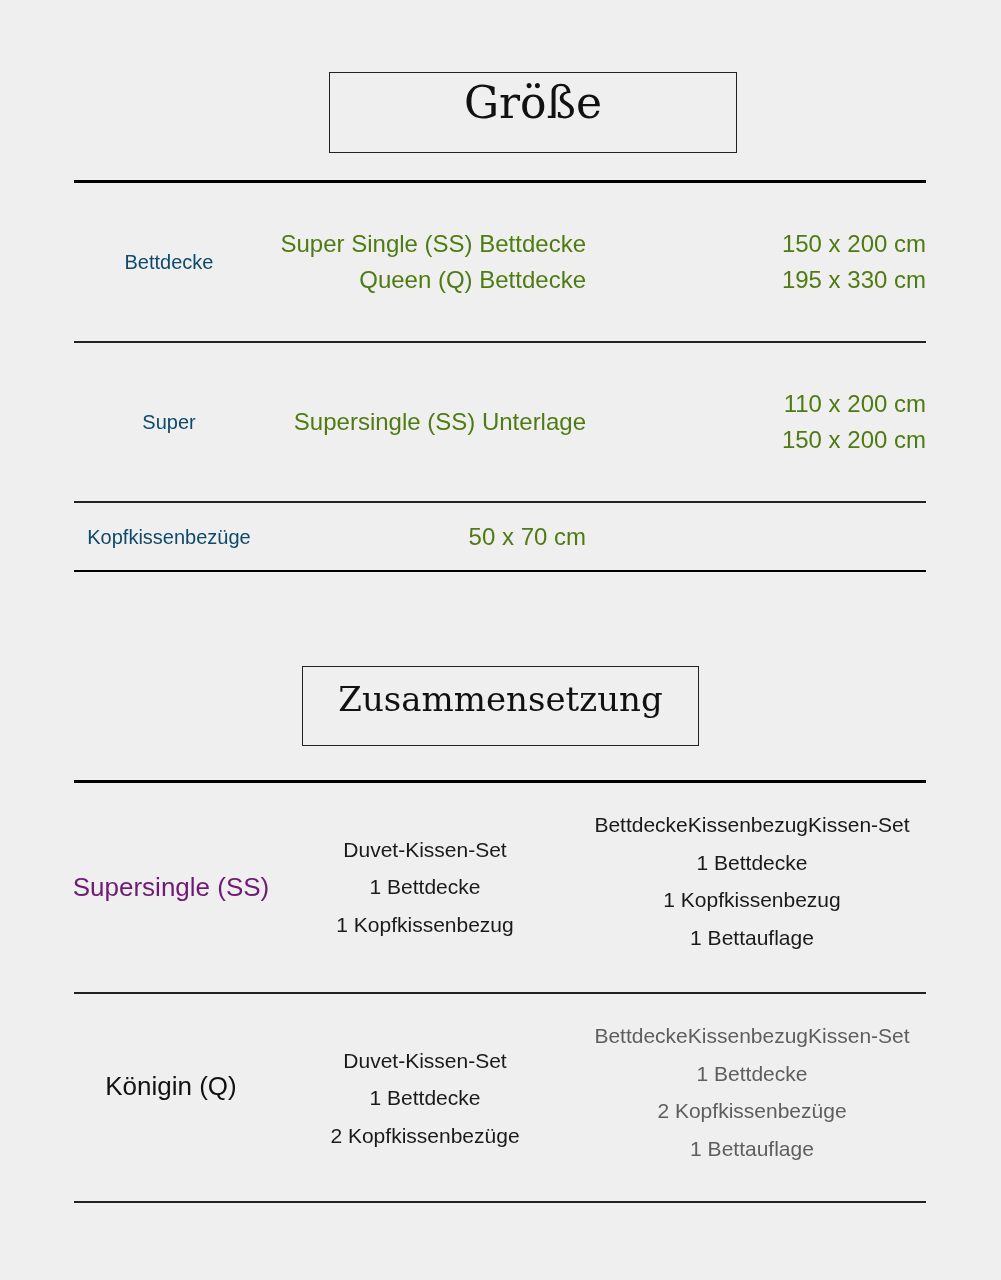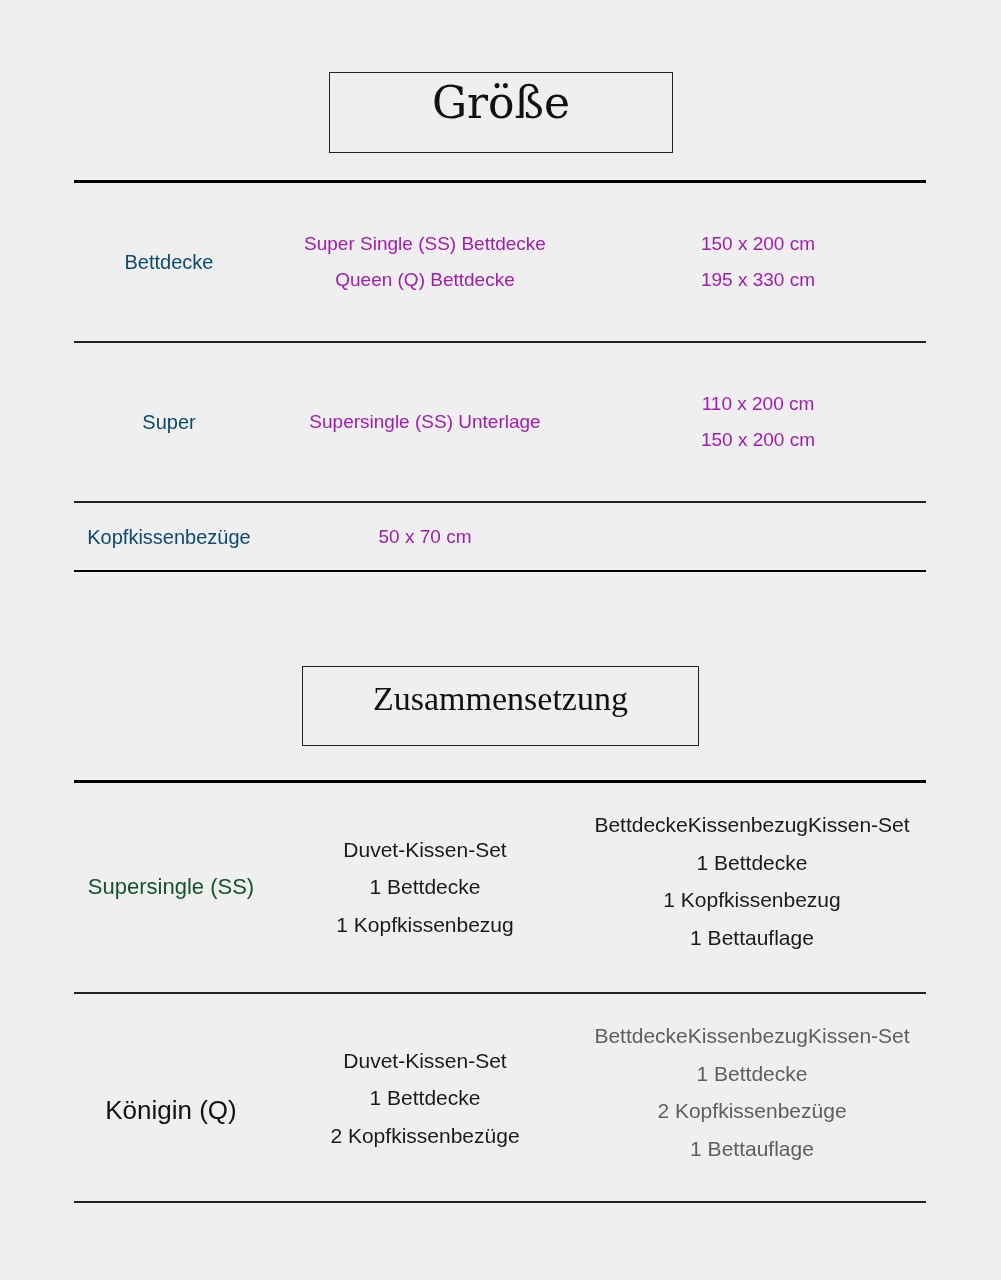--- a/index.html
+++ b/index.html
@@ -11,35 +11,35 @@
     font-family: "Liberation Sans", "DejaVu Sans", sans-serif;
   }
   .title-box {
     position: absolute;
     border: 1.5px solid #222;
     box-sizing: border-box;
     display: flex; align-items: center; justify-content: center;
     font-family: "DejaVu Serif", "Liberation Serif", serif;
     color: #111;
   }
-  .title-size { left: 329px; top: 72px; width: 344px; height: 81px; font-size: 44px; padding-bottom: 20px; }
-  .title-comp { left: 302px; top: 666px; width: 397px; height: 80px; font-size: 34px; padding-bottom: 15px; font-family: Liberation Serif, serif; }
+  .title-size { left: 329px; top: 72px; width: 408px; height: 81px; font-size: 44px; padding-bottom: 20px; }
+  .title-comp { left: 302px; top: 666px; width: 397px; height: 80px; font-size: 34px; padding-bottom: 15px; }
   .rule { position: absolute; left: 74px; width: 852px; background: #000; }
   .thick { height: 3px; }
   .thin  { height: 1.5px; background: #222; }
   .cell {
     position: absolute;
     display: flex; flex-direction: column; align-items: center; justify-content: center;
     text-align: center;
     white-space: nowrap;
   }
   .cat { color: #0c4a6e; font-size: 20px; }
-  .cat-lg { color: #14532d; font-size: 22px; }
+  .cat-lg { color: #701a75; font-size: 26px; }
   .cat-xl { color: #111; font-size: 26px; }
-  .muted { color: #a21caf; font-size: 19px; line-height: 36px; }
+  .muted { color: #4d7c0f; font-size: 24px; line-height: 36px; align-items: flex-end; }
   .dark  { color: #1a1a1a; font-size: 21px; line-height: 37.5px; }
   .mgray { color: #5e5e5e; font-size: 21px; line-height: 37.5px; }
 </style>
 </head>
 <body>
 
 <div class="title-box title-size">
   <span>Größe</span>
 </div>
 
@@ -106,21 +106,21 @@
     <span>BettdeckeKissenbezugKissen-Set</span>
     <span>1 Bettdecke</span>
     <span>1 Kopfkissenbezug</span>
     <span>1 Bettauflage</span>
   </div>
 </div>
 
 <div class="rule thin" style="top:992px;"></div>
 
 <div>
-  <div class="cell cat-xl" style="left:74px; top:1006px; width:194px; height:208px;">
+  <div class="cell cat-xl" style="left:74px; top:982px; width:194px; height:208px;">
     <span>Königin (Q)</span>
   </div>
   <div class="cell dark" style="left:268px; top:994px; width:314px; height:208px;">
     <span>Duvet-Kissen-Set</span>
     <span>1 Bettdecke</span>
     <span>2 Kopfkissenbezüge</span>
   </div>
   <div class="cell mgray" style="left:582px; top:994px; width:340px; height:208px; padding-bottom:12px; box-sizing:border-box;">
     <span>BettdeckeKissenbezugKissen-Set</span>
     <span>1 Bettdecke</span>

